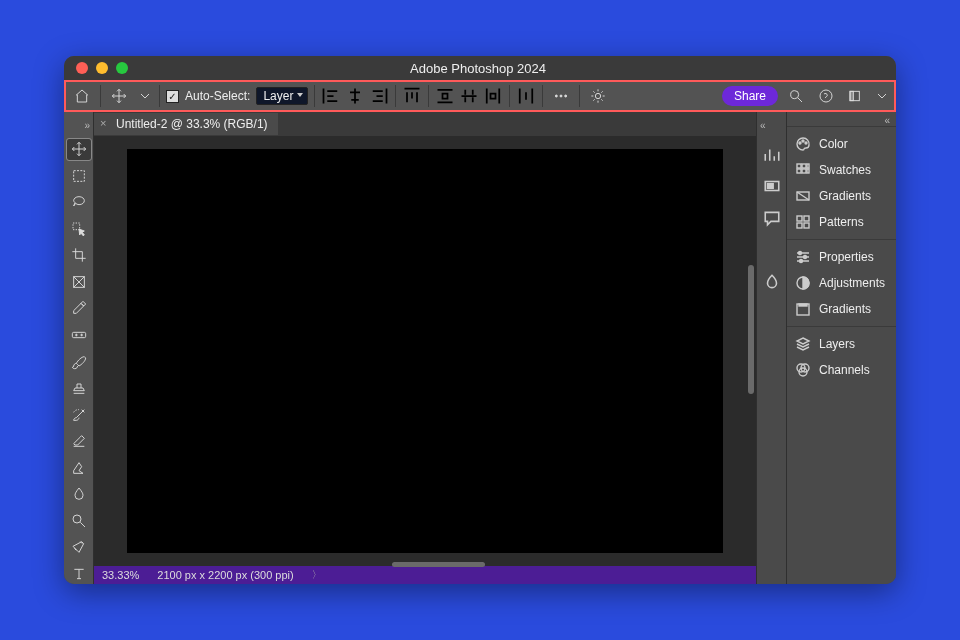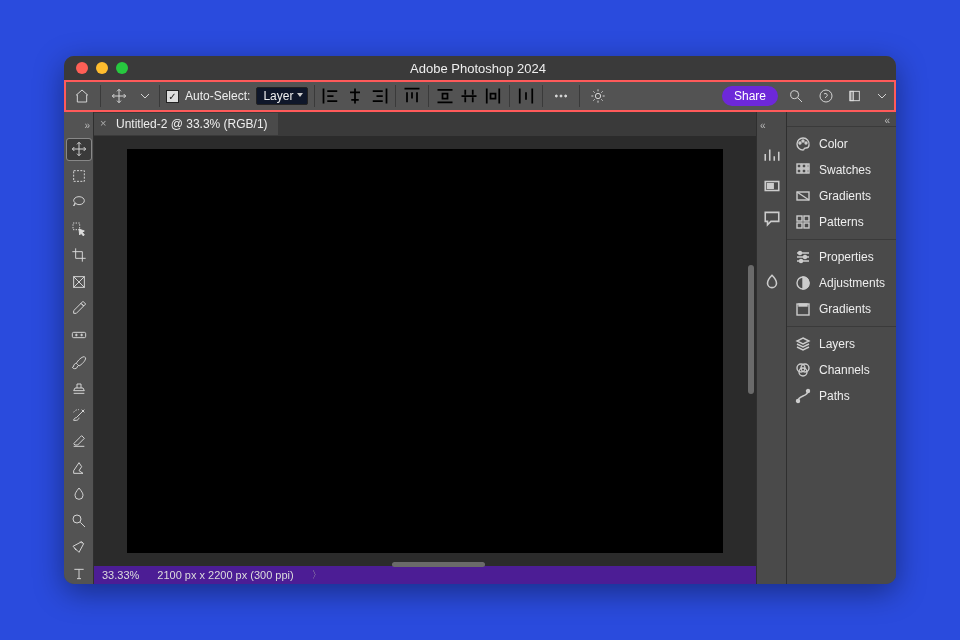--- a/index.html
+++ b/index.html
@@ -422,29 +422,19 @@
           <div class="panel-item">
             <span class="pi-ic">
                 <svg viewBox="0 0 16 16">
                   <circle cx="6" cy="6" r="4"></circle>
                   <circle cx="10" cy="6" r="4"></circle>
                   <circle cx="8" cy="10" r="4"></circle>
                 </svg>
               </span>
             <span>Channels</span>
           </div>
-          <div class="panel-item">
-            <span class="pi-ic">
-                <svg viewBox="0 0 16 16">
-                  <path d="M3 13c0-6 10-4 10-10"></path>
-                  <circle cx="3" cy="13" r="1.5" fill="currentColor"></circle>
-                  <circle cx="13" cy="3" r="1.5" fill="currentColor"></circle>
-                </svg>
-              </span>
-            <span>Paths</span>
-          </div>
         </div>
 
       </div>
     </div>
 
   </div>
 </div>
 
 </body></html>

